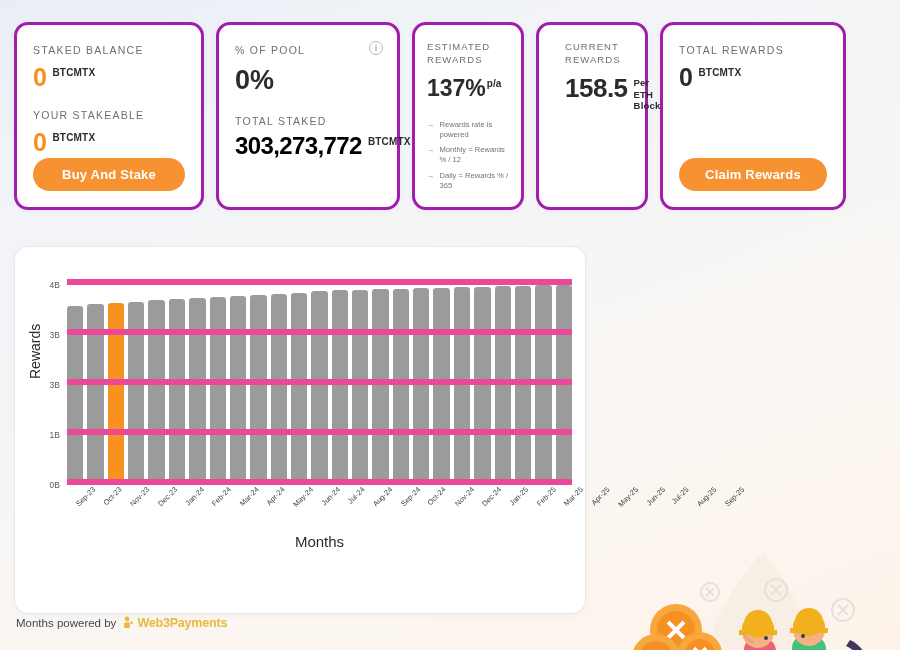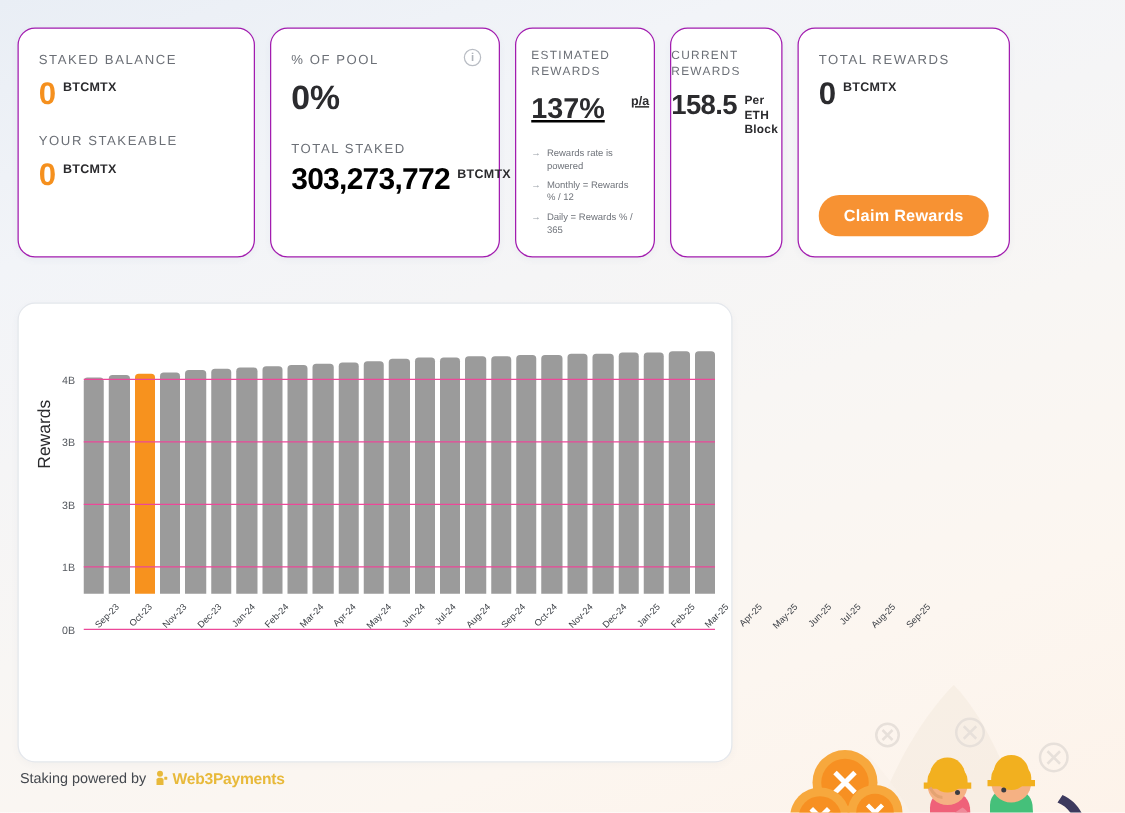--- a/index.html
+++ b/index.html
@@ -14,55 +14,55 @@
 
   
   .cards-row {
     display: flex;
     gap: 12px;
     padding: 22px 14px 0 14px;
     align-items: stretch;
   }
   .card {
     background: #ffffff;
-    border: 1px solid #a21caf;
+    border: 3px solid #a21caf;
     border-radius: 14px;
     box-shadow: 0 2px 6px rgba(80,100,130,0.05);
     padding: 18px 16px 16px 16px;
     position: relative;
     display: flex;
     flex-direction: column;
     min-height: 178px;
   }
   .card-staked   { width: 190px; }
   .card-pool     { width: 184px; }
   .card-est      { width: 112px; padding: 16px 12px; }
-  .card-current  { width: 90px; padding: 16px 0; }
-  .card-total    { width: 170px; }
+  .card-current  { width: 112px; padding: 16px 26px; }
+  .card-total    { width: 186px; }
 
   .card-label {
     font-size: 10.5px;
     letter-spacing: 1.25px;
     color: #6b6f76;
     text-transform: uppercase;
     font-weight: 400;
     line-height: 1.35;
   }
   .card-label.sm { font-size: 9.5px; letter-spacing: 1.05px; }
 
   .val-row { display: flex; align-items: flex-start; gap: 6px; margin-top: 8px; }
   .big-num {
     font-size: 25px;
     font-weight: 700;
     line-height: 1;
     color: #2b2b2e;
     letter-spacing: -0.5px;
   }
   .big-num.orange { color: #f5901e; }
-  .big-num.xl { font-size: 22px; }
+  .big-num.xl { font-size: 26px; }
   .unit {
     font-size: 10px;
     font-weight: 700;
     color: #2b2b2e;
     letter-spacing: 0.2px;
     margin-top: 2px;
   }
   .unit.lt { font-weight: 700; font-size: 9.5px; line-height: 1.25; }
 
   .spacer { flex: 1 1 auto; }
@@ -93,21 +93,21 @@
     line-height: 12px;
     text-align: center;
     font-weight: 700;
   }
 
   .pool-pct { font-size: 27px; font-weight: 700; color: #2b2b2e; line-height: 1; margin: 10px 0 0 0; }
   .total-staked-lbl { margin-top: 20px; }
   .total-staked-row { display: flex; align-items: flex-start; gap: 6px; margin-top: 6px; }
   .total-staked-num { font-size: 24px; font-weight: 700; color: #000000; letter-spacing: -0.6px; line-height: 1; }
 
-  .est-num-row { display: flex; align-items: flex-start; gap: 21px; margin-top: 10px; text-decoration: underline; }
+  .est-num-row { display: flex; align-items: flex-start; gap: 1px; margin-top: 10px; }
   .est-num { font-size: 23px; font-weight: 700; color: #2b2b2e; line-height: 1; }
   .est-pa { font-size: 10px; font-weight: 700; color: #2b2b2e; margin-top: 1px; }
 
   .bullets { margin-top: 20px; display: flex; flex-direction: column; gap: 5px; }
   .bullet { display: flex; gap: 5px; font-size: 7.6px; color: #6f737a; line-height: 1.35; }
   .bullet .arrow { color: #9aa0a8; flex: 0 0 auto; font-size: 7.5px; }
 
   
   .lower { position: relative; margin-top: 36px; padding: 0 14px; }
   .chart-card {
@@ -138,22 +138,21 @@
     color: #2b2b2e;
     white-space: nowrap;
   }
   .plot {
     position: absolute;
     left: 52px; top: 8px;
     width: 505px; height: 200px;
   }
   .gridline {
     position: absolute; left: 0; right: 0;
-    border-top: 1px solid #ec4899;
-    margin-top: 28px;
+    border-top: 6px solid #ec4899;
   }
   .ytick {
     position: absolute;
     right: 100%;
     margin-right: 7px;
     transform: translateY(-50%);
     font-size: 8.5px;
     color: #55595f;
     white-space: nowrap;
   }
@@ -223,20 +222,21 @@
     <div class="val-row">
       <span class="big-num orange">0</span>
       <span class="unit">BTCMTX</span>
     </div>
     <div class="card-label" style="margin-top:18px">YOUR STAKEABLE</div>
     <div class="val-row">
       <span class="big-num orange">0</span>
       <span class="unit">BTCMTX</span>
     </div>
     <div class="spacer"></div>
+    <button class="pill-btn">Buy And Stake</button>
   </div>
 
   <div class="card card-pool">
     <div class="card-label">% OF POOL</div>
     <div class="info-icon">i</div>
     <div class="pool-pct">0%</div>
     <div class="card-label total-staked-lbl">TOTAL STAKED</div>
     <div class="total-staked-row">
       <span class="total-staked-num">303,273,772</span>
       <span class="unit">BTCMTX</span>
@@ -352,20 +352,21 @@
           <div class="xlab">Jan-25</div>
           <div class="xlab">Feb-25</div>
           <div class="xlab">Mar-25</div>
           <div class="xlab">Apr-25</div>
           <div class="xlab">May-25</div>
           <div class="xlab">Jun-25</div>
           <div class="xlab">Jul-25</div>
           <div class="xlab">Aug-25</div>
           <div class="xlab">Sep-25</div>
         </div>
+      <div class="xlabel-main">Months</div>
     </div>
   </div>
 
   <div class="illus">
     <svg viewBox="0 0 292 300" width="292" height="300">
 
       <path d="M95 210 C105 150 140 95 165 70 C190 95 215 150 230 210 Z" fill="#f6ece2" opacity="0.75"></path>
       <path d="M25 215 C45 170 70 140 95 125 C120 150 140 185 150 215 Z" fill="#f9f1e8" opacity="0.7"></path>
       <ellipse cx="146" cy="252" rx="130" ry="13" fill="#f7efe6"></ellipse>
 
@@ -463,21 +464,21 @@
         <rect x="14" y="268" width="44" height="6" rx="3"></rect>
         <rect x="70" y="268" width="80" height="6" rx="3"></rect>
         <rect x="162" y="268" width="34" height="6" rx="3"></rect>
         <rect x="208" y="268" width="56" height="6" rx="3"></rect>
       </g>
     </svg>
   </div>
 </div>
 
 <div class="footer">
-  <span class="footer-text">Staking powered by</span>
+  <span class="footer-text">Months powered by</span>
   <span class="brand">
     <svg width="11" height="13" viewBox="0 0 11 13">
       <circle cx="4" cy="3" r="2.4" fill="#e8b93a"></circle>
       <path d="M1.2 7.5 C1.2 5.8 6.8 5.8 6.8 7.5 L6.8 12 L1.2 12 Z" fill="#e8b93a"></path>
       <rect x="7.4" y="5.4" width="2.4" height="2.4" rx="0.5" fill="#e8b93a"></rect>
     </svg>
     <span class="brand-name">Web3Payments</span>
   </span>
 </div>
 

